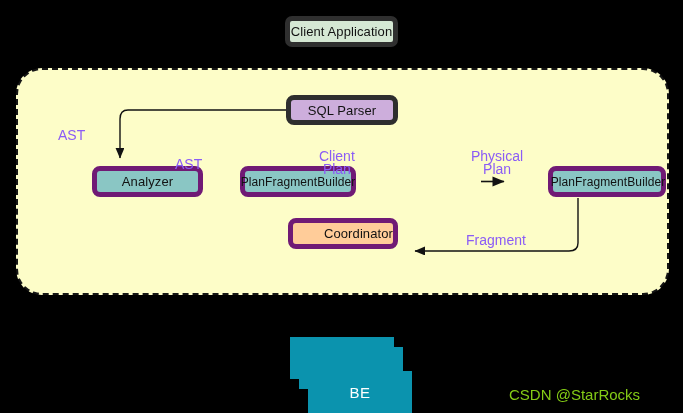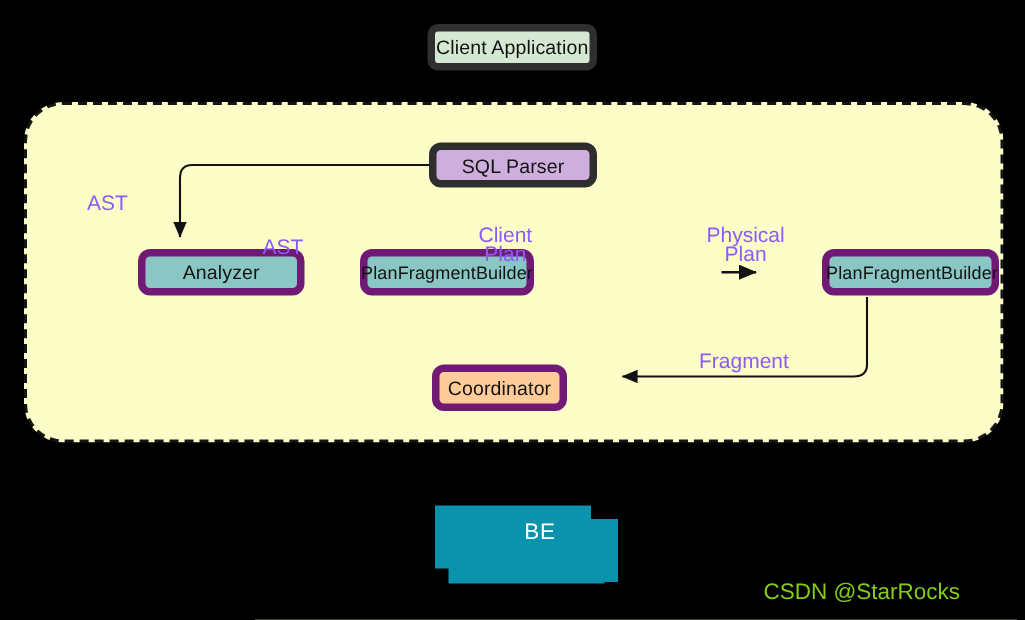--- a/index.html
+++ b/index.html
@@ -77,34 +77,35 @@
 
   #analyzer          { left: 56px;  top: 166px; width: 111px; height: 31px; }
   #relation-transformer { left: 204px; top: 166px; width: 116px; height: 31px; font-size: 12px; }
   #optimizer         { left: 363px; top: 166px; width: 101px; height: 31px; }
   #plan-fragment-builder {
     left: 512px; top: 166px; width: 118px; height: 31px;
     font-size: 12px; overflow: visible;
   }
   #plan-fragment-builder .node-label { transform: translateX(1px); }
 
-  #coordinator { left: 288px; top: 243px; width: 90px; height: 31px; }
+  #coordinator { left: 288px; top: 218px; width: 110px; height: 31px; justify-content: flex-end; }
 
   
   .be-card {
     position: absolute;
     background: #0b93ae;
     width: 104px;
     height: 42px;
   }
   #be-card-back  { left: 290px; top: 337px; }
   #be-card-mid   { left: 299px; top: 347px; }
   #be-card-front {
-    left: 308px; top: 346px;
+    left: 308px; top: 371px;
     display: flex;
+    align-items: center;
     justify-content: center;
     color: #ffffff;
     font-size: 15px;
     letter-spacing: 0.5px;
   }
 
   
   .edge-label {
     position: absolute;
     color: #8b5cf6;

